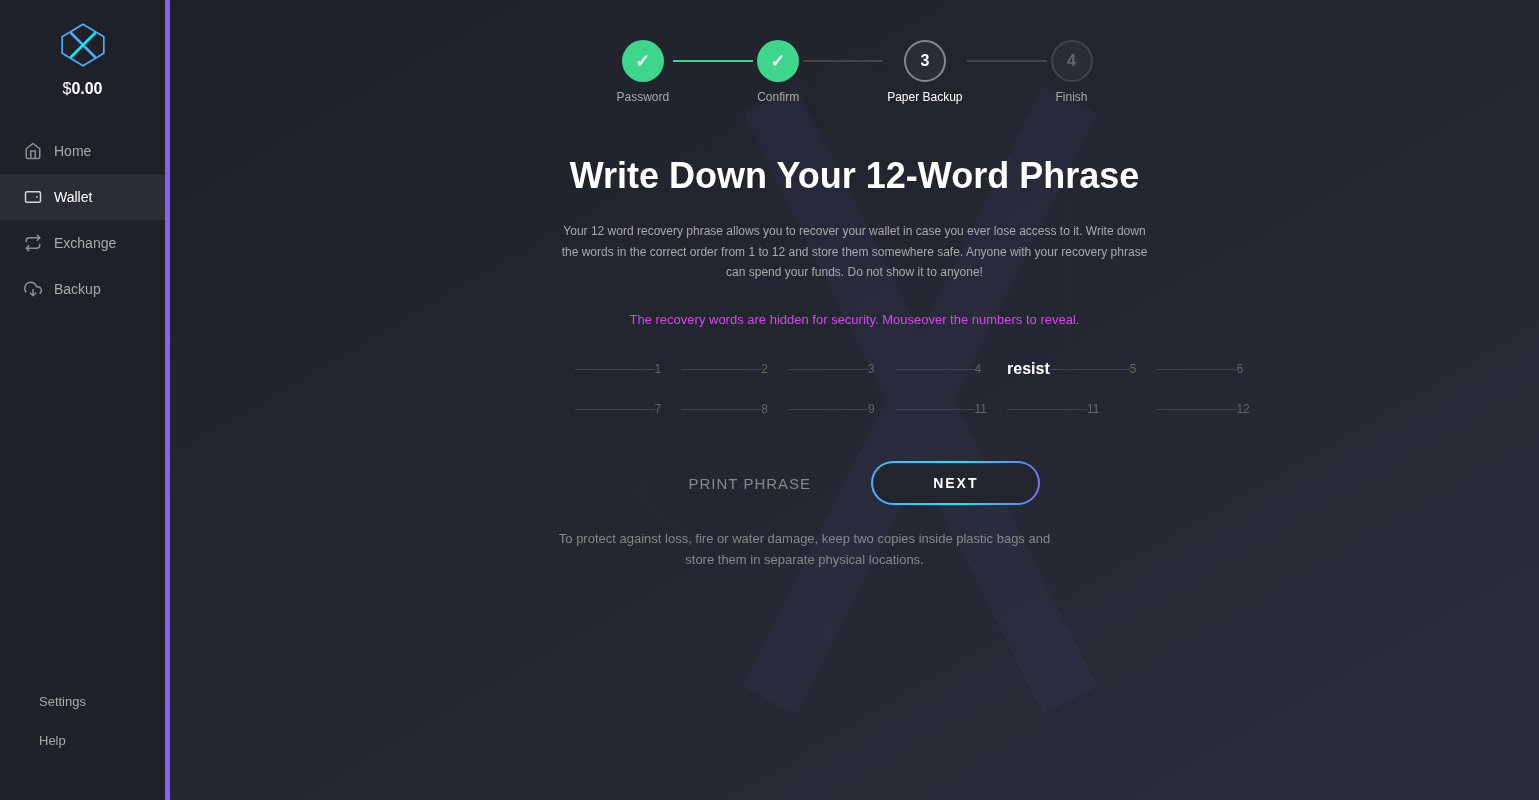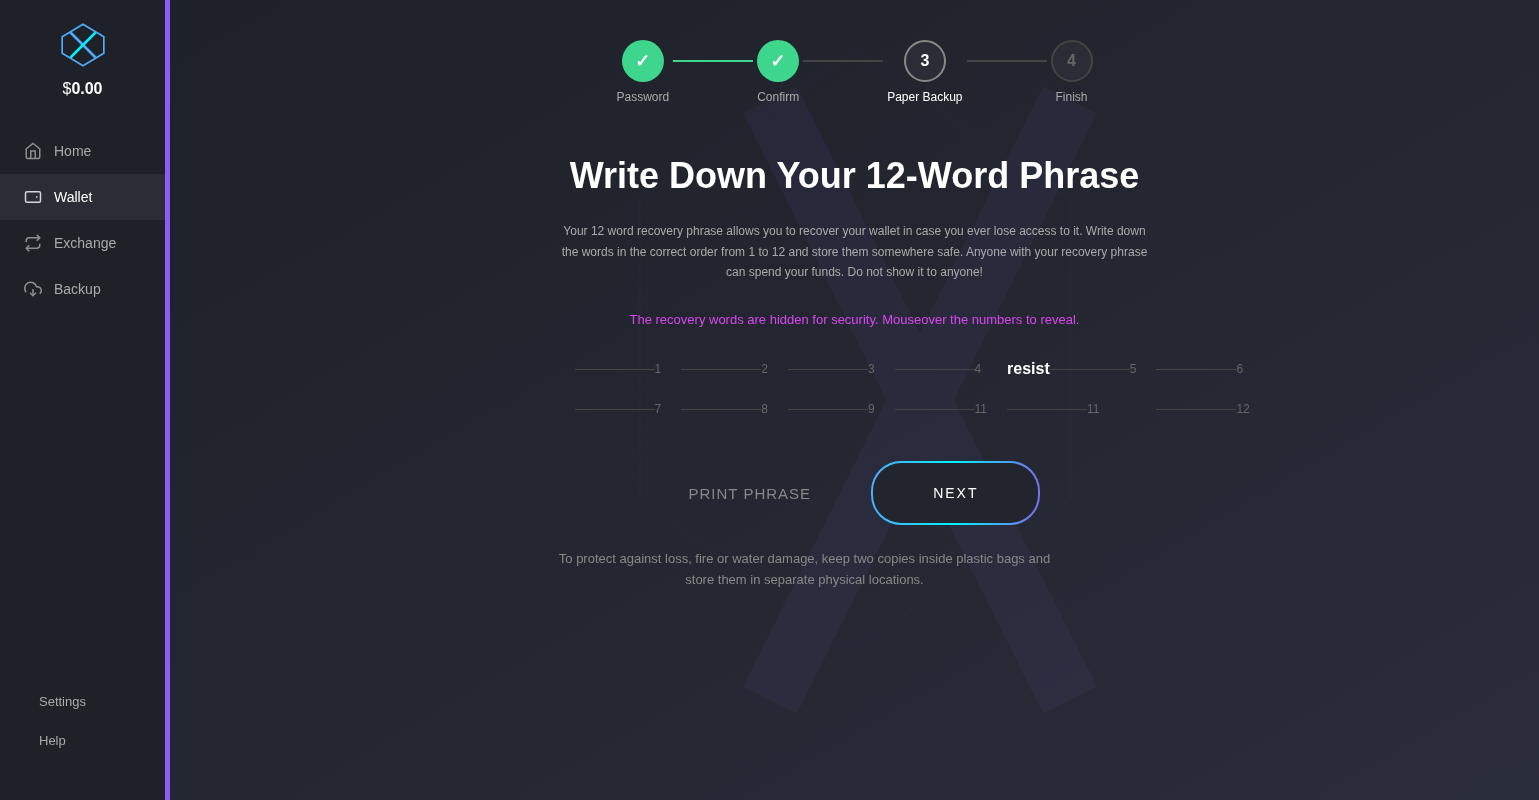--- a/index.html
+++ b/index.html
@@ -236,24 +236,24 @@
       text-transform: uppercase;
     }
     .btn-next-wrapper {
       border-radius: 30px;
       padding: 2px;
       background: linear-gradient(90deg, #4facfe, #00f2fe, #7b6ff0);
     }
     .btn-next-inner {
       background: #22252e;
       border-radius: 28px;
-      padding: 22px 60px;
+      padding: 12px 60px;
       color: #fff;
       font-size: 14px;
-      font-weight: 400;
+      font-weight: 700;
       letter-spacing: 2px;
       cursor: pointer;
       text-transform: uppercase;
       border: none;
       display: block;
     }
 
     .footer-note {
       font-size: 13px;
       color: #888;

